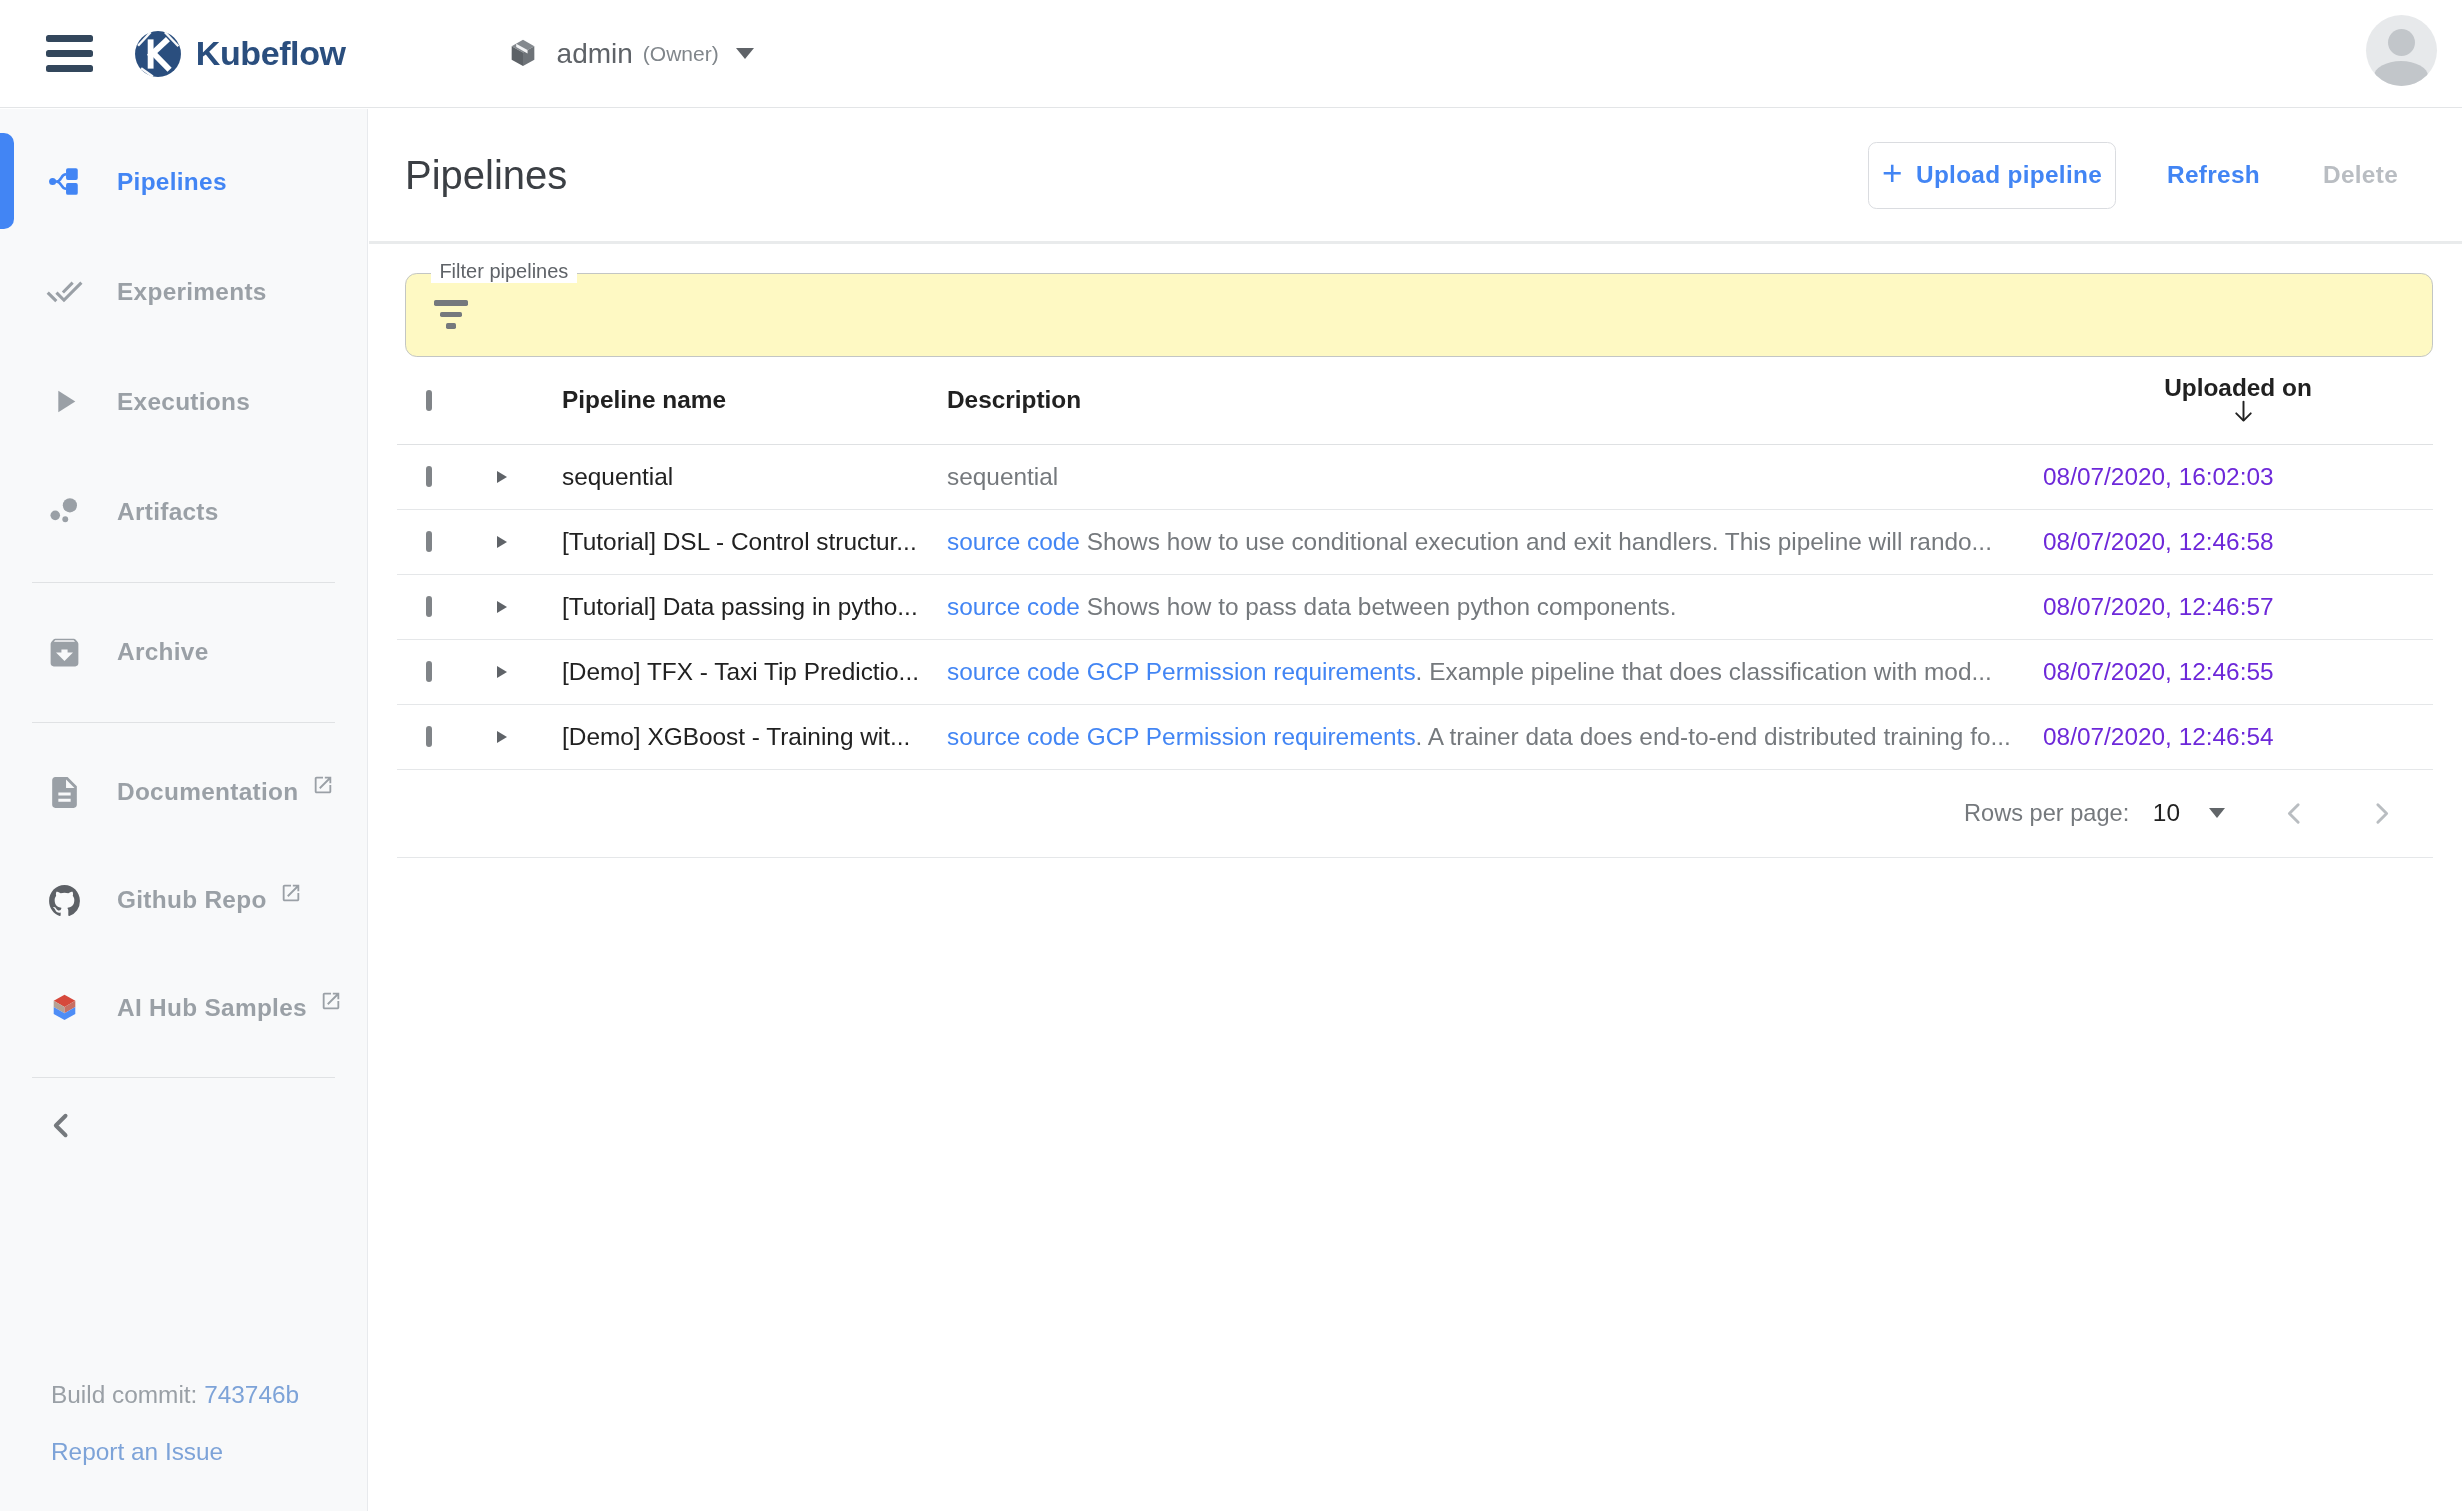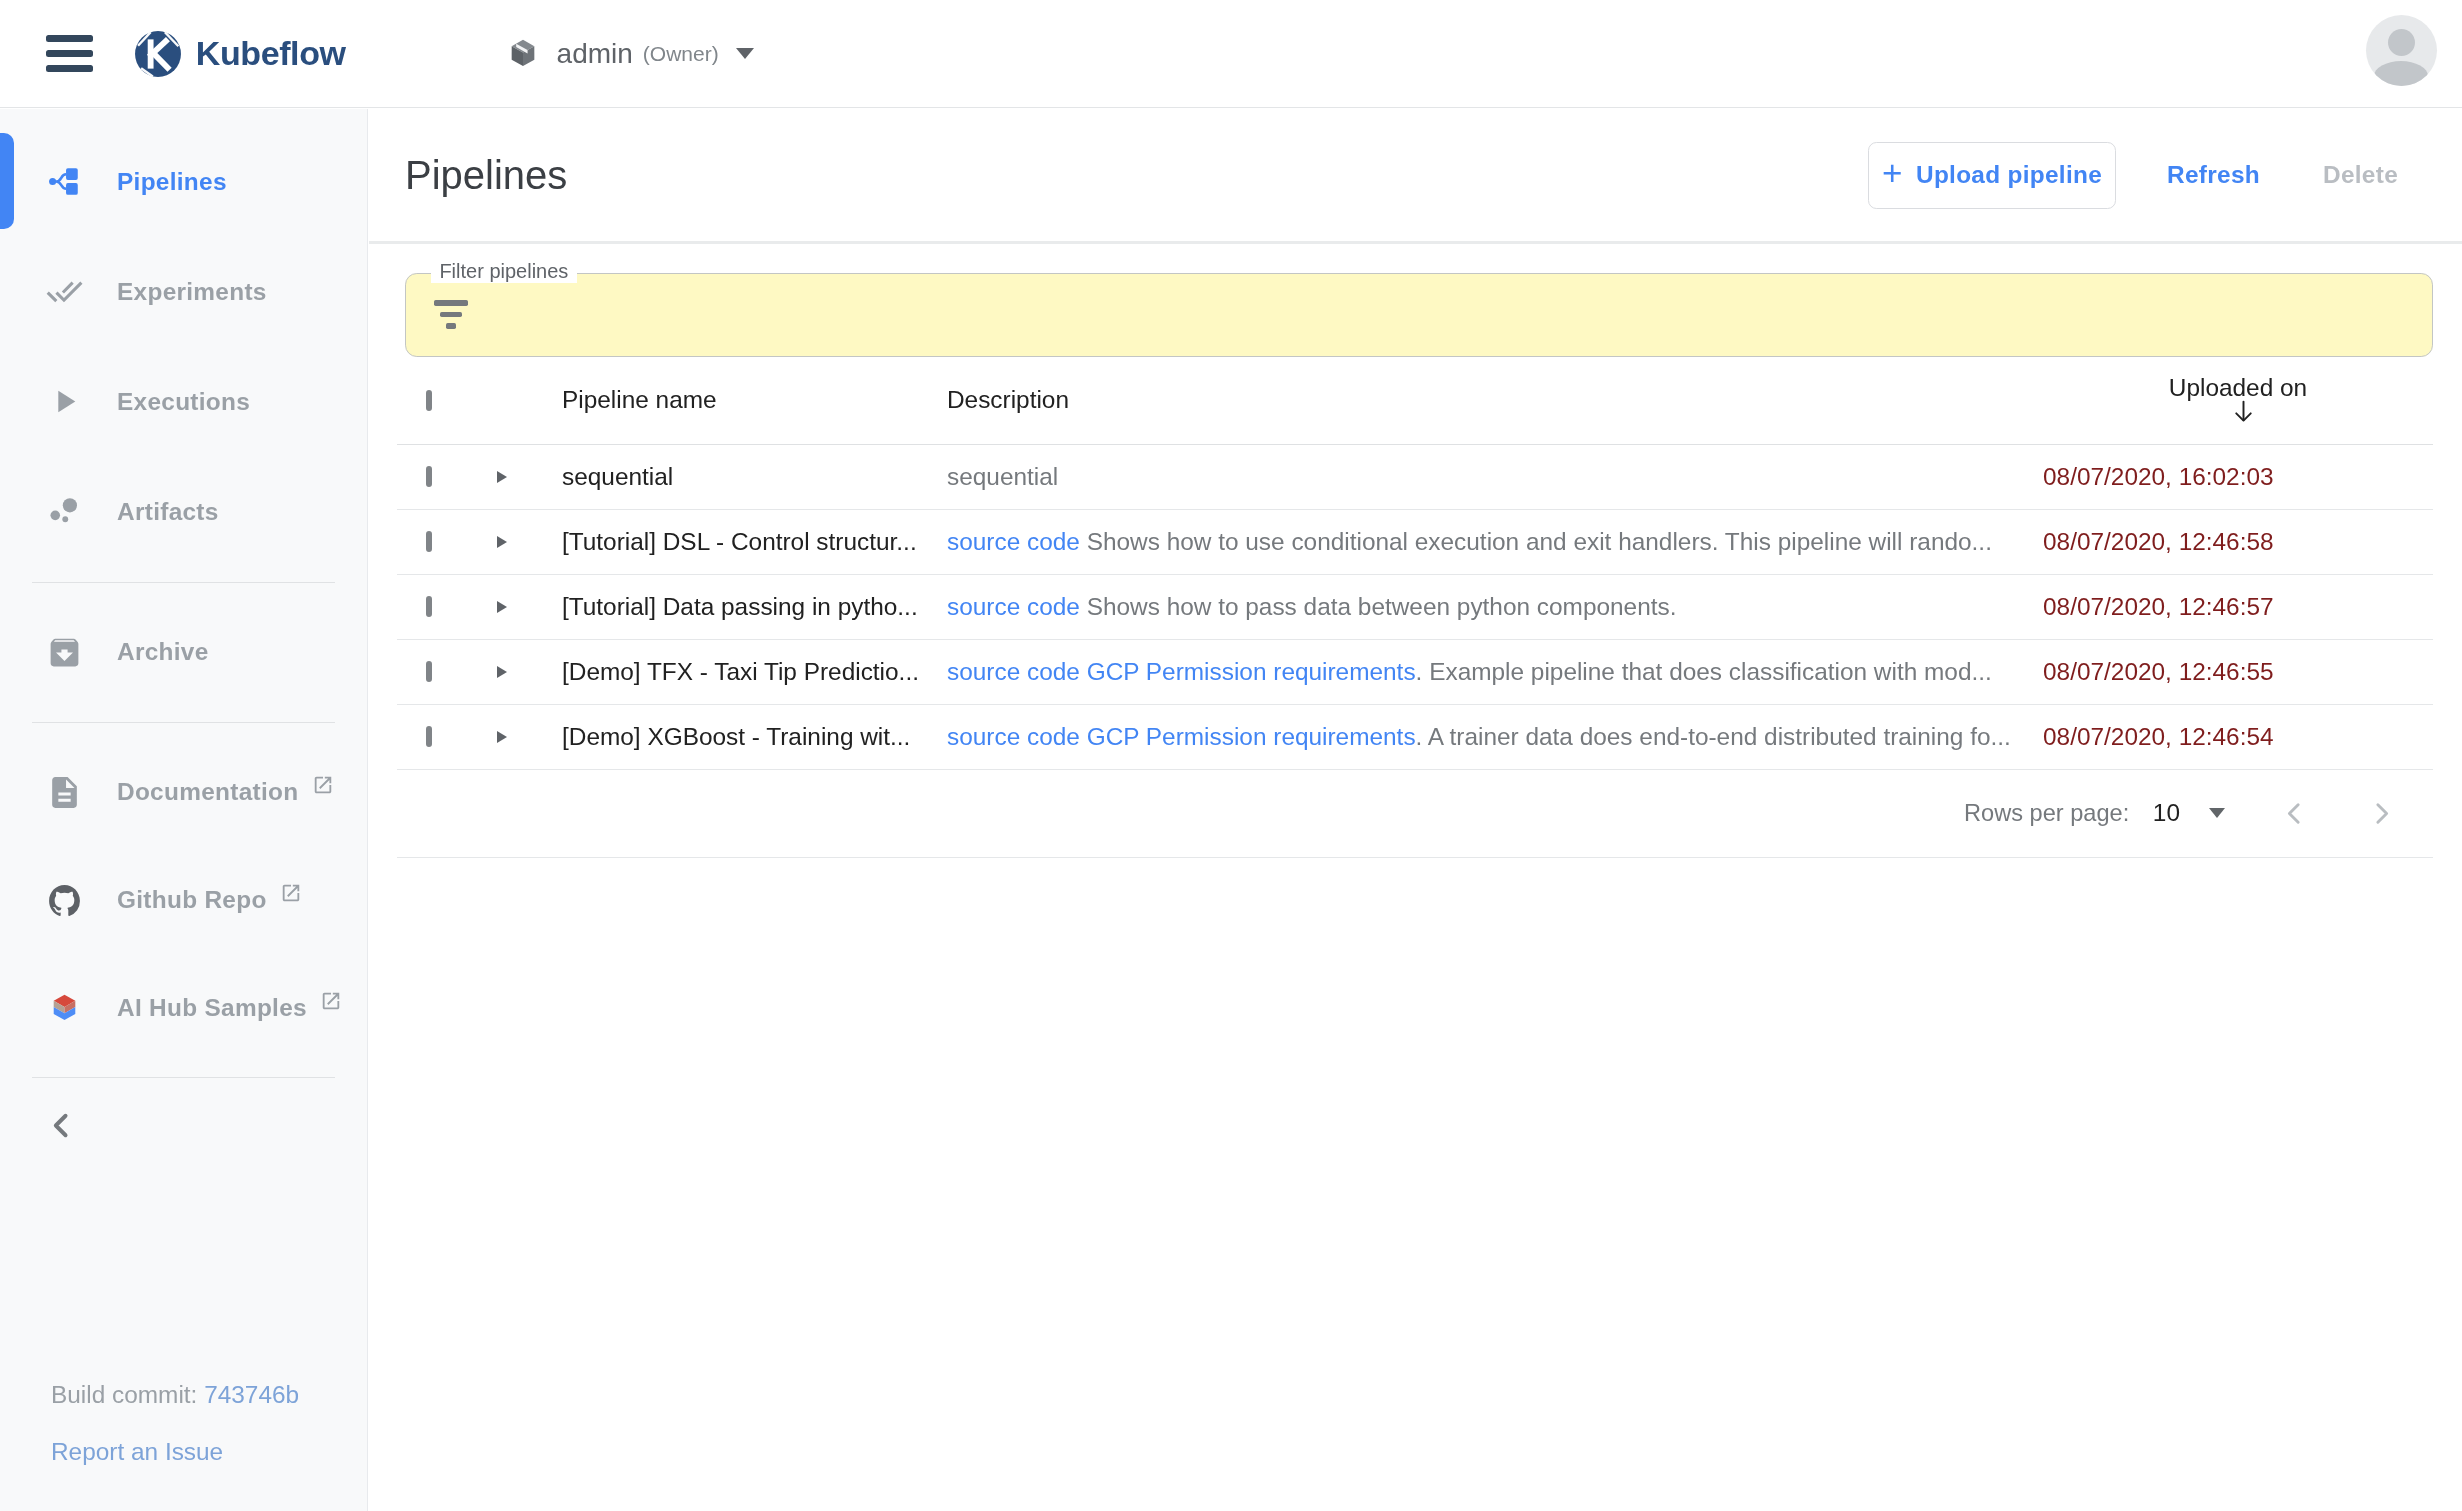--- a/index.html
+++ b/index.html
@@ -86,22 +86,22 @@
   .tbodyrow { height:65px; }
   .cell-cb { width:76px; padding-left:29px; }
   .checkbox { width:30px; height:30px; border:3.4px solid #808488; border-radius:4.2px;
               background:#fff; cursor:pointer; }
   .cell-caret { width:67px; display:flex; }
   .row-caret { margin-left:23.6px; width:0; height:0; border-top:6.7px solid transparent;
                border-bottom:6.7px solid transparent; border-left:10px solid #5f6368; cursor:pointer; }
   .cell-name { width:407px; padding-left:22px; font-size:24.4px; color:#212121;
                white-space:nowrap; overflow:hidden; }
   .cell-desc { flex:1; font-size:24.4px; color:#75797d; white-space:nowrap; overflow:hidden; }
-  .cell-date { width:390px; font-size:24.4px; color:#7f1d1d; white-space:nowrap; }
-  .th { font-weight:normal; color:#212121; font-size:24.4px; }
+  .cell-date { width:390px; font-size:24.4px; color:#6d28d9; white-space:nowrap; }
+  .th { font-weight:bold; color:#212121; font-size:24.4px; }
   .link { color:#4285f4; text-decoration:none; cursor:pointer; }
   .sort-wrap { display:flex; align-items:center;flex-direction:column; }
   .sort-arrow { margin-left:11.8px; margin-top:-5px; }
 
   
   .pag { height:88px; display:flex; align-items:center; justify-content:flex-end;
          border-bottom:0.8px solid #e5e7e9; padding-right:34px; }
   .pag-lbl { font-size:23.6px; color:#75797d; }
   .pag-size { font-size:24.4px; color:#212121; margin-left:23.6px; }
   .pag-caret { margin-left:29px; width:0; height:0; border-left:8.4px solid transparent;

